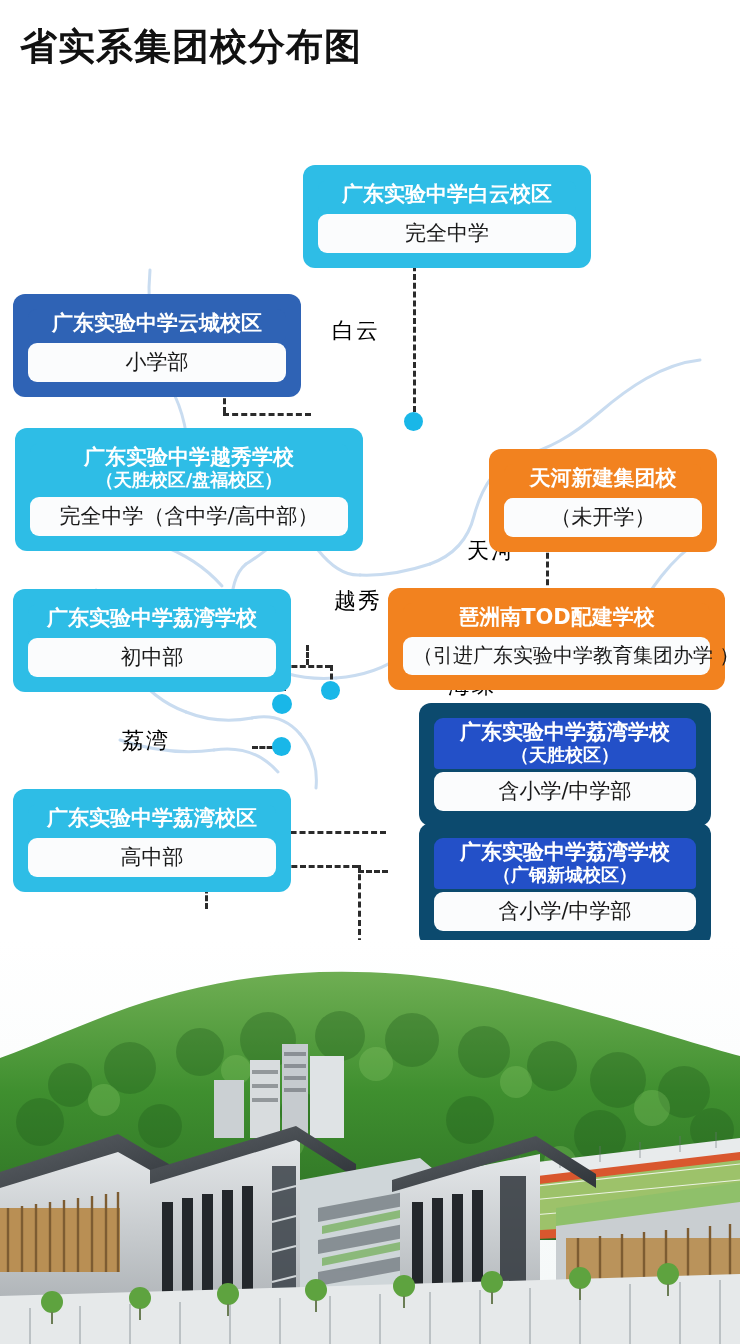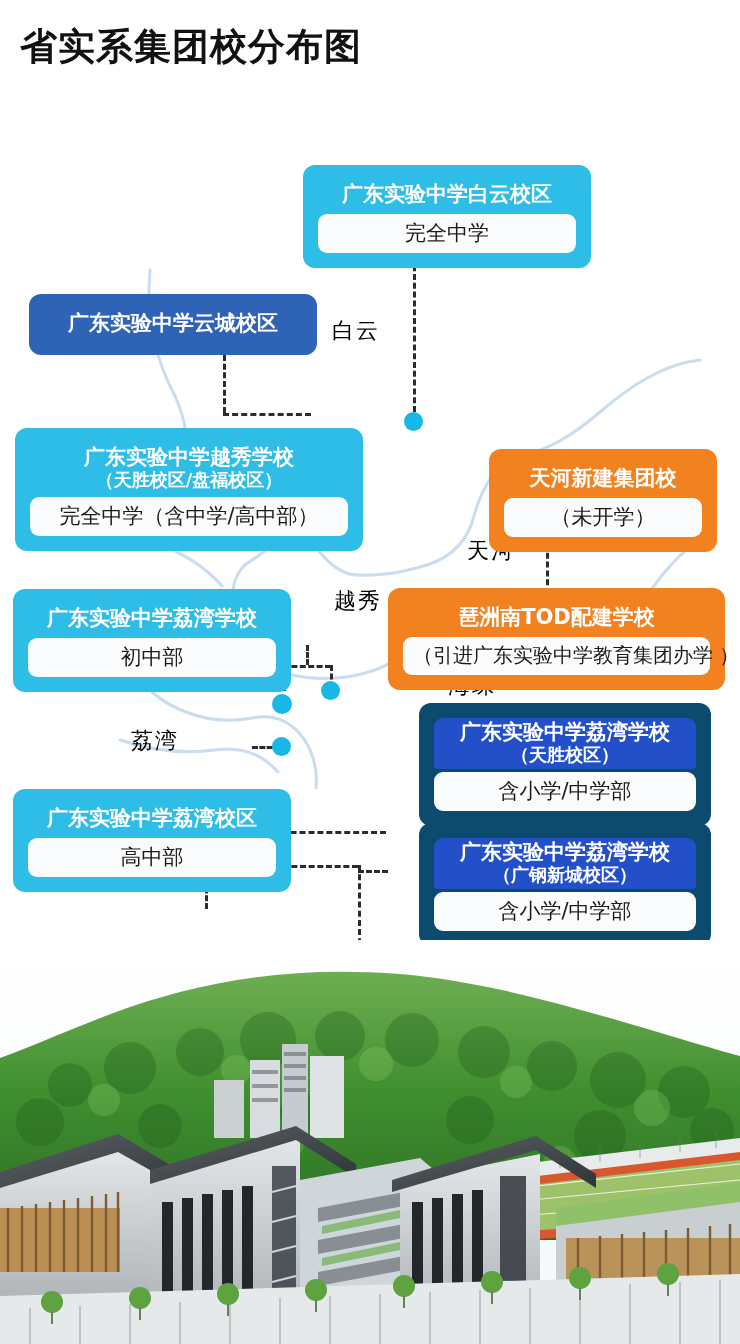--- a/index.html
+++ b/index.html
@@ -58,21 +58,21 @@
     text-align: center; color: #1a1a1a;
     font-size: 21px; font-weight: 500;
     padding: 5px 10px 6px 10px; white-space: nowrap;
     font-family: "DejaVu Sans", "Liberation Sans", sans-serif;
   }
 
   
   .card.cyan { background: #2ebde6; }
   .card.cyan .head { background: #2ebde6; }
   
-  .card.blue { background: #2f63b5; margin-left: 16px; }
+  .card.blue { background: #2f63b5; }
   .card.blue .head { background: #2f63b5; }
   
   .card.deepblue { background: #0c4a6e; margin-left: 31px; }
   .card.deepblue .head { background: #2350c8; }
   
   .card.orange { background: #f2821f; }
   .card.orange .head { background: #f2821f; }
 
   
   .photo { position: absolute; left: 0; top: 940px; width: 740px; height: 404px; overflow: hidden; background: #eef3f5; }
@@ -121,21 +121,21 @@
         <path d="M40 560 C66 548 96 544 124 552"></path>
         <path d="M700 420 C672 438 648 470 632 504"></path>
         <path d="M632 504 C618 534 600 554 578 566"></path>
       </g>
     </svg>
 
     <div class="district" style="left:332px; top:196px;">白云</div>
     <div class="district" style="left:467px; top:416px;">天河</div>
     <div class="district" style="left:334px; top:466px;">越秀</div>
     <div class="district" style="left:448px; top:551px;">海珠</div>
-    <div class="district" style="left:131px; top:606px;">荔湾</div>
+    <div class="district" style="left:122px; top:606px;">荔湾</div>
 
     <div class="dash-v" style="left:413px; top:110px; height:182px;"></div>
 
     <div class="dash-v" style="left:223px; top:235px; height:58px;"></div>
     <div class="dash-h" style="left:223px; top:293px; width:88px;"></div>
 
     <div class="dash-h" style="left:283px; top:545px; width:48px;"></div>
     <div class="dash-v" style="left:283px; top:545px; height:36px;"></div>
     <div class="dash-v" style="left:330px; top:545px; height:23px;"></div>
     <div class="dash-v" style="left:306px; top:525px; height:20px;"></div>
@@ -169,20 +169,21 @@
       <div class="head">
         <span class="main">广东实验中学白云校区</span>
       </div>
       <div class="body">完全中学</div>
     </div>
 
     <div class="card blue" style="left:13px; top:174px; width:288px;">
       <div class="head">
         <span class="main">广东实验中学云城校区</span>
       </div>
+      <div class="body">小学部</div>
     </div>
 
     <div class="card cyan" style="left:15px; top:308px; width:348px;">
       <div class="head">
         <span class="main">广东实验中学越秀学校</span>
         <span class="sub">（天胜校区/盘福校区）</span>
       </div>
       <div class="body">完全中学（含中学/高中部）</div>
     </div>
 

